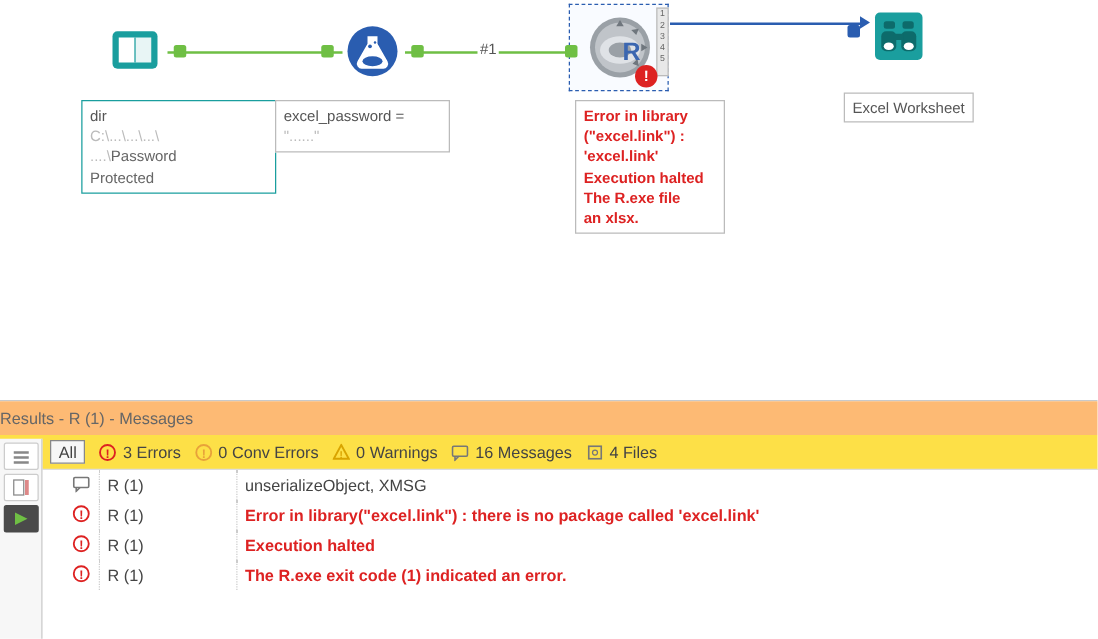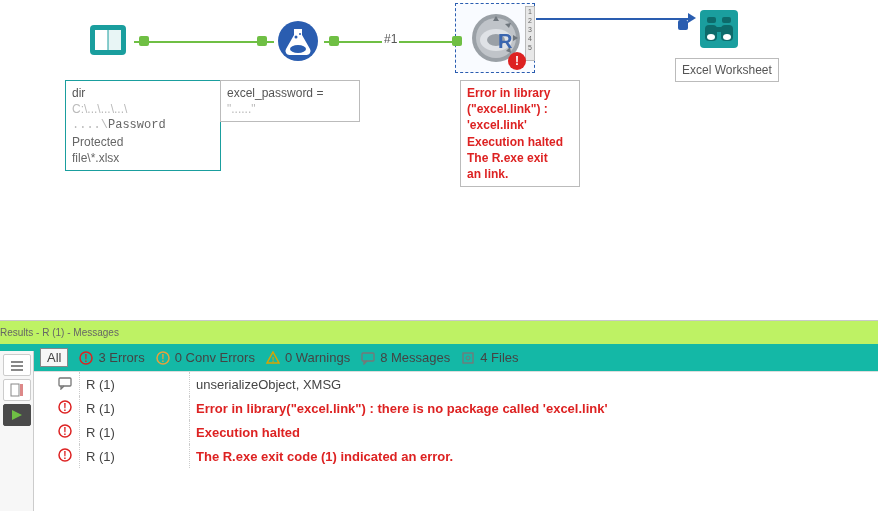--- a/index.html
+++ b/index.html
@@ -77,30 +77,30 @@
     position: absolute;
     left: 0; right: 0;
     top: 320px;
     bottom: 0;
     border-top: 1px solid #c9c9c9;
     background: #fff;
   }
   .results-title {
     padding: 6px 4px 6px 0;
     color: #666;
-    font-size: 10px;
-    background: #bef264;
+    font-size: 13px;
+    background: #fdba74;
   }
   .filter-row {
     display: flex;
     align-items: center;
     gap: 10px;
     padding: 4px 6px;
     border-bottom: 1px solid #ddd;
-    background: #14b8a6;
+    background: #fde047;
   }
   .filter-chip {
     display: flex;
     align-items: center;
     gap: 4px;
     font-size: 13px;
     color: #444;
   }
   .filter-chip.all {
     border: 1px solid #888;
@@ -155,23 +155,22 @@
         <rect x="9" y="11" width="13" height="20" fill="#fff"></rect>
         <rect x="22" y="11" width="13" height="20" fill="#e8f5f5"></rect>
         <line x1="22" y1="11" x2="22" y2="31" stroke="#1a9e9e" stroke-width="1"></line>
       </svg>
     </div>
     <div class="port port-out"></div>
   </div>
   <div class="label-box teal-border" style="left:65px; top:80px; width:156px;">
     <div class="first-line">dir</div>
     <div style="color:#bbb;">C:\...\...\...\</div>
-    <div style="color:#888;font-family:Liberation Mono, monospace;"><span style="color:#bbb">....\</span><span style="color:#666">Password</span></div>
+    <div style="color:#888;"><span style="color:#bbb">....\</span><span style="color:#666">Password</span></div>
     <div style="color:#666">Protected</div>
-    <div style="color:#666">file\*.xlsx</div>
   </div>
 
   <div class="connector" style="left:134px; top:41px; width:140px;"></div>
 
   <div class="node" style="left:275px; top:18px;">
     <div class="node-icon">
       <svg width="44" height="44" viewBox="0 0 44 44">
         <circle cx="22" cy="22" r="20" fill="#2a5db0"></circle>
         <path d="M18 10 h8 v6 l8 14 a4 4 0 0 1 -4 6 h-16 a4 4 0 0 1 -4 -6 l8 -14 z" fill="#fff"></path>
         <ellipse cx="22" cy="30" rx="8" ry="4" fill="#2a5db0"></ellipse>
@@ -218,22 +217,22 @@
     <div>4</div>
     <div>5</div>
   </div>
   <div class="error-badge" style="left:508px; top:52px;">!</div>
 
   <div class="label-box error" style="left:460px; top:80px; width:120px;">
     <div>Error in library</div>
     <div>("excel.link") :</div>
     <div>'excel.link'</div>
     <div>Execution halted</div>
-    <div>The R.exe exit</div>
-    <div>an link.</div>
+    <div>The R.exe file</div>
+    <div>an xlsx.</div>
   </div>
 
   <div class="connector blue" style="left:536px; top:18px; width:155px;"></div>
 
   <div style="position:absolute; left:688px; top:13px; width:0;height:0;border-top:5px solid transparent;border-bottom:5px solid transparent;border-left:8px solid #2a5db0;"></div>
 
   <div class="node" style="left:696px; top:6px;">
     <div class="node-icon">
       <svg width="44" height="44" viewBox="0 0 44 44">
         <rect x="3" y="3" width="38" height="38" rx="4" fill="#1a9e9e"></rect>
@@ -243,21 +242,21 @@
           <rect x="8" y="18" width="12" height="16" rx="4"></rect>
           <rect x="24" y="18" width="12" height="16" rx="4"></rect>
           <rect x="18" y="20" width="8" height="5"></rect>
         </g>
         <ellipse cx="14" cy="30" rx="4" ry="3" fill="#fff"></ellipse>
         <ellipse cx="30" cy="30" rx="4" ry="3" fill="#fff"></ellipse>
       </svg>
     </div>
     <div class="port port-in-blue" style="top:14px;"></div>
   </div>
-  <div class="label-box excel" style="left:675px; top:58px;text-align:right;">Excel Worksheet</div>
+  <div class="label-box excel" style="left:675px; top:74px;text-align:right;">Excel Worksheet</div>
 
 </div>
 
 <div class="results">
   <div class="results-title">Results - R (1) - Messages</div>
 
   <div class="left-gutter" style="top:30px;">
     <div class="gutter-btn">
       <svg width="14" height="14">
           <rect x="1" y="3" width="12" height="2" fill="#888"></rect>
@@ -309,21 +308,21 @@
         </span>
       <span>0 Warnings</span>
     </div>
     <div class="filter-chip">
       <span class="icon-sm">
           <svg width="14" height="14">
             <rect x="1" y="2" width="12" height="8" rx="1" fill="none" stroke="#777" stroke-width="1.3"></rect>
             <path d="M3 10 l0 3 l3 -3" fill="none" stroke="#777" stroke-width="1.3"></path>
           </svg>
         </span>
-      <span>8 Messages</span>
+      <span>16 Messages</span>
     </div>
     <div class="filter-chip">
       <span class="icon-sm">
           <svg width="14" height="14">
             <rect x="2" y="2" width="10" height="10" fill="none" stroke="#777" stroke-width="1.3"></rect>
             <circle cx="7" cy="7" r="2" fill="none" stroke="#777"></circle>
           </svg>
         </span>
       <span>4 Files</span>
     </div>

